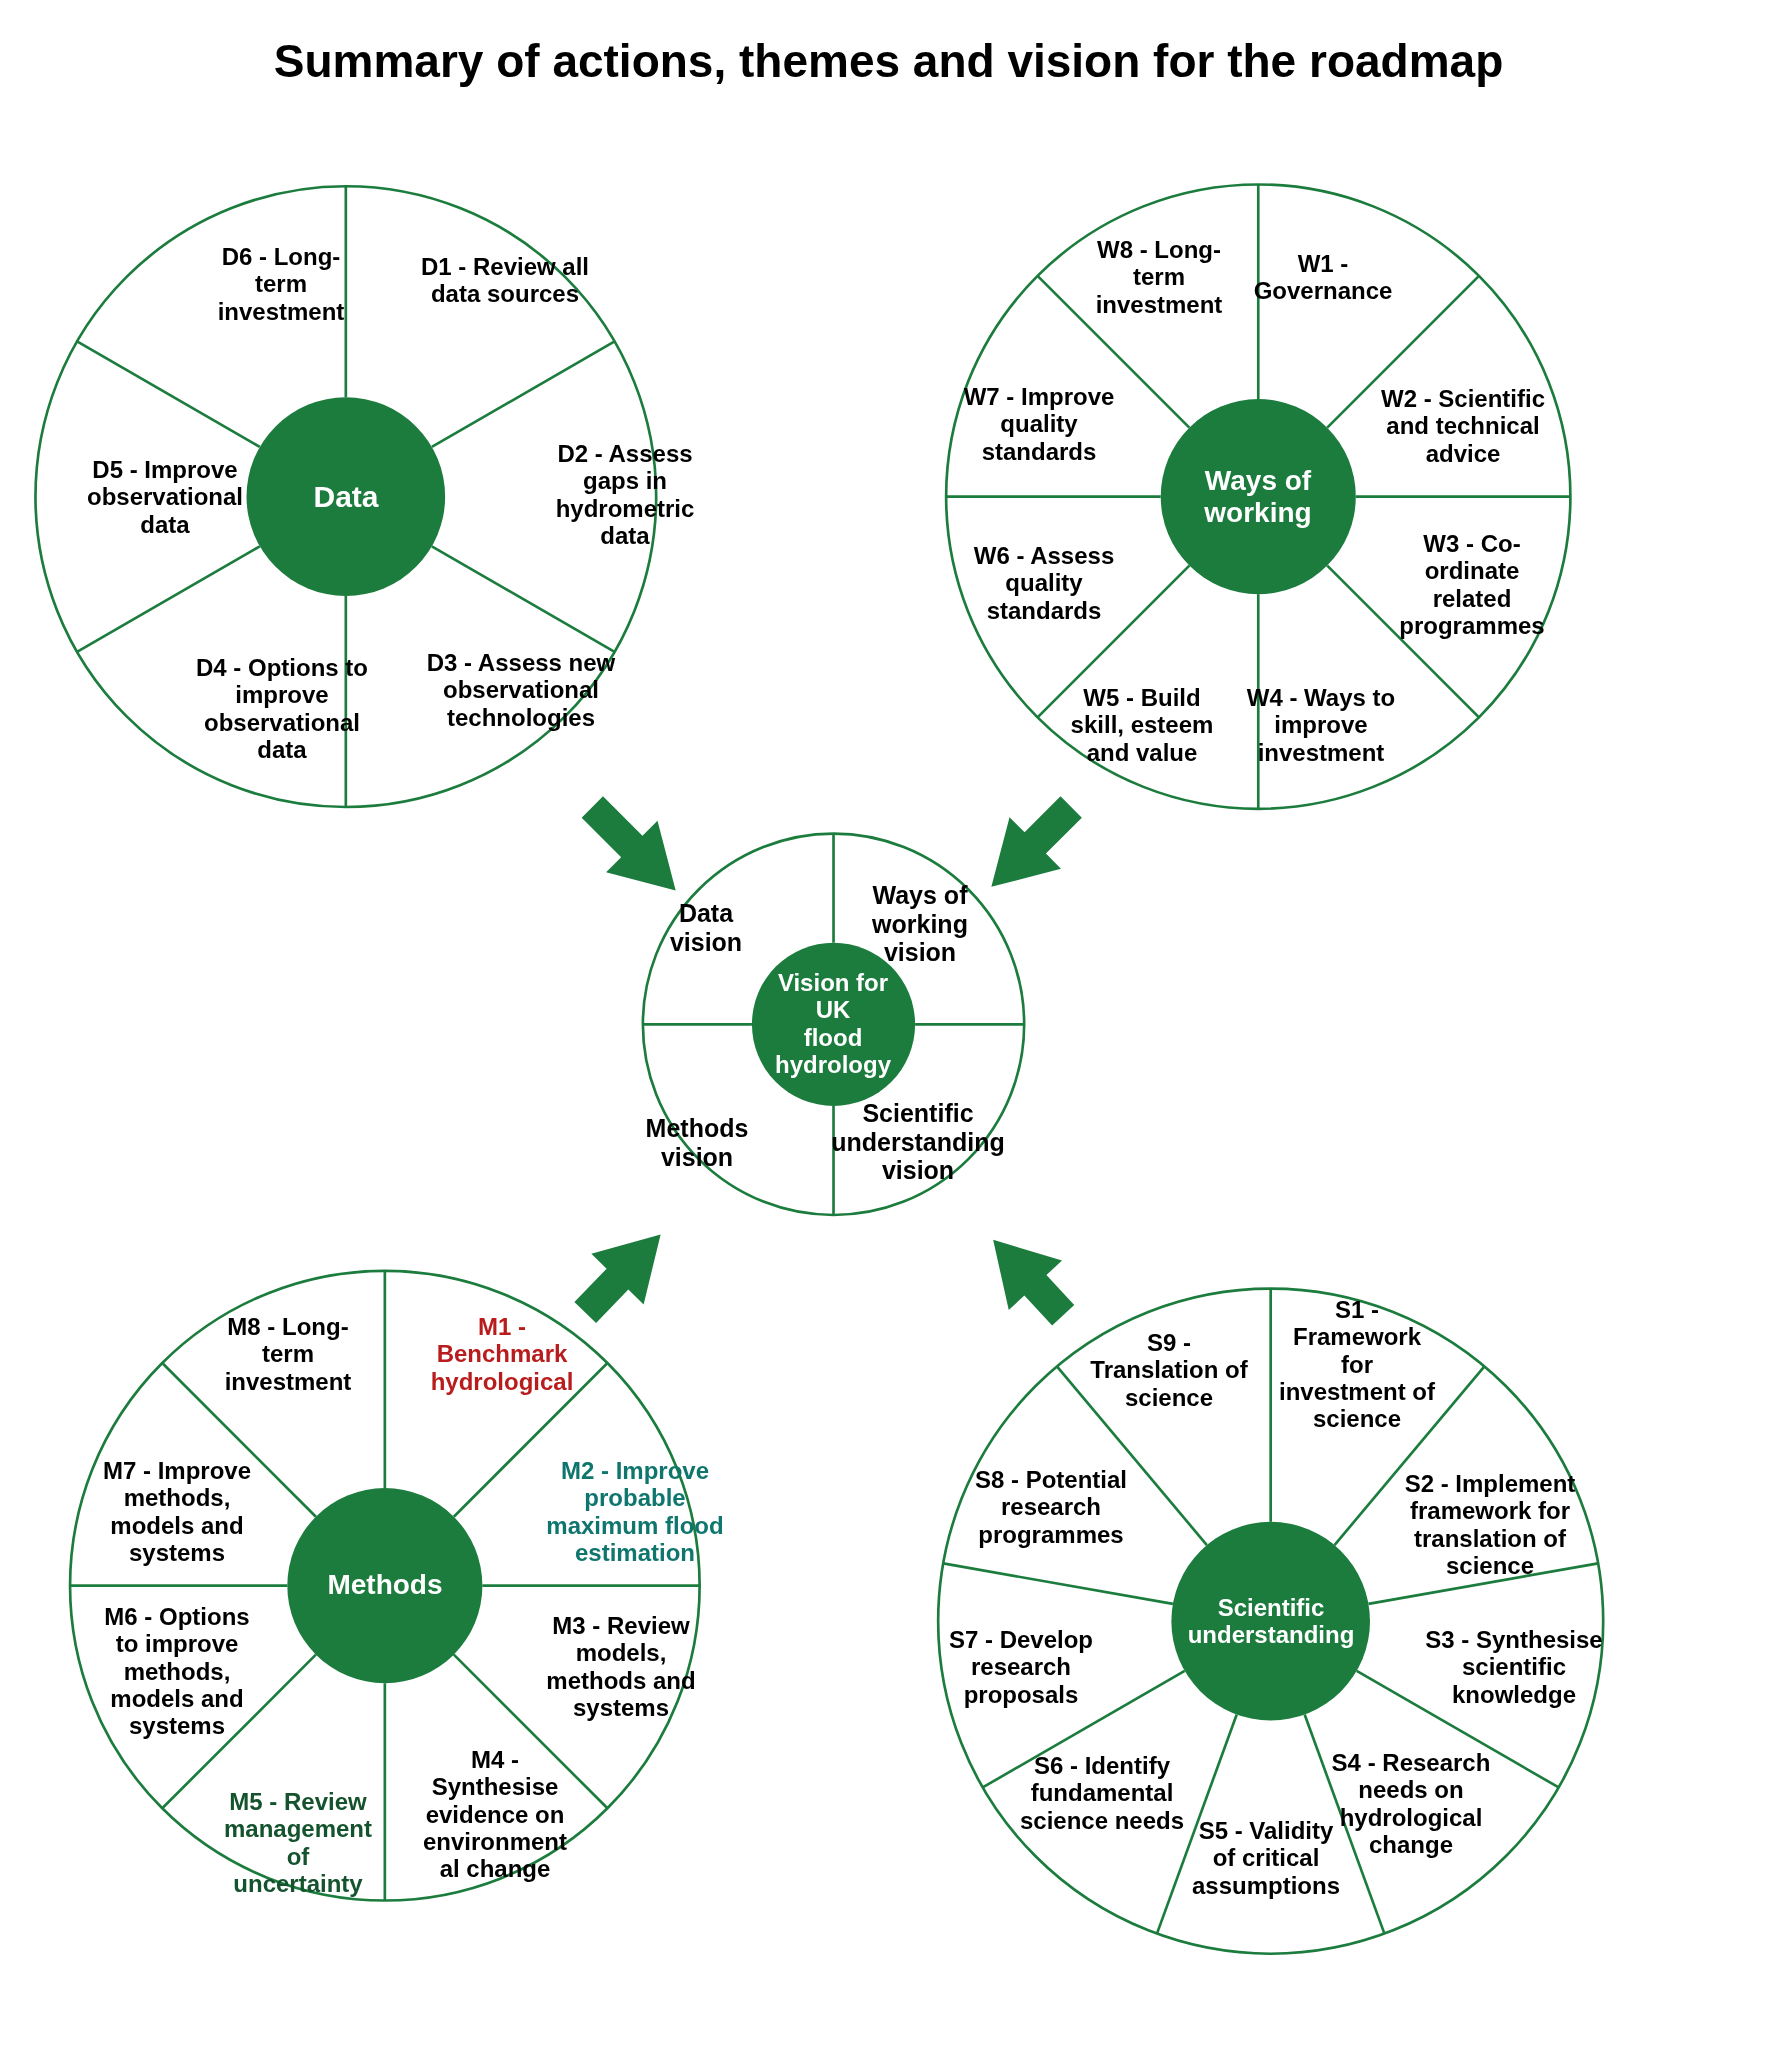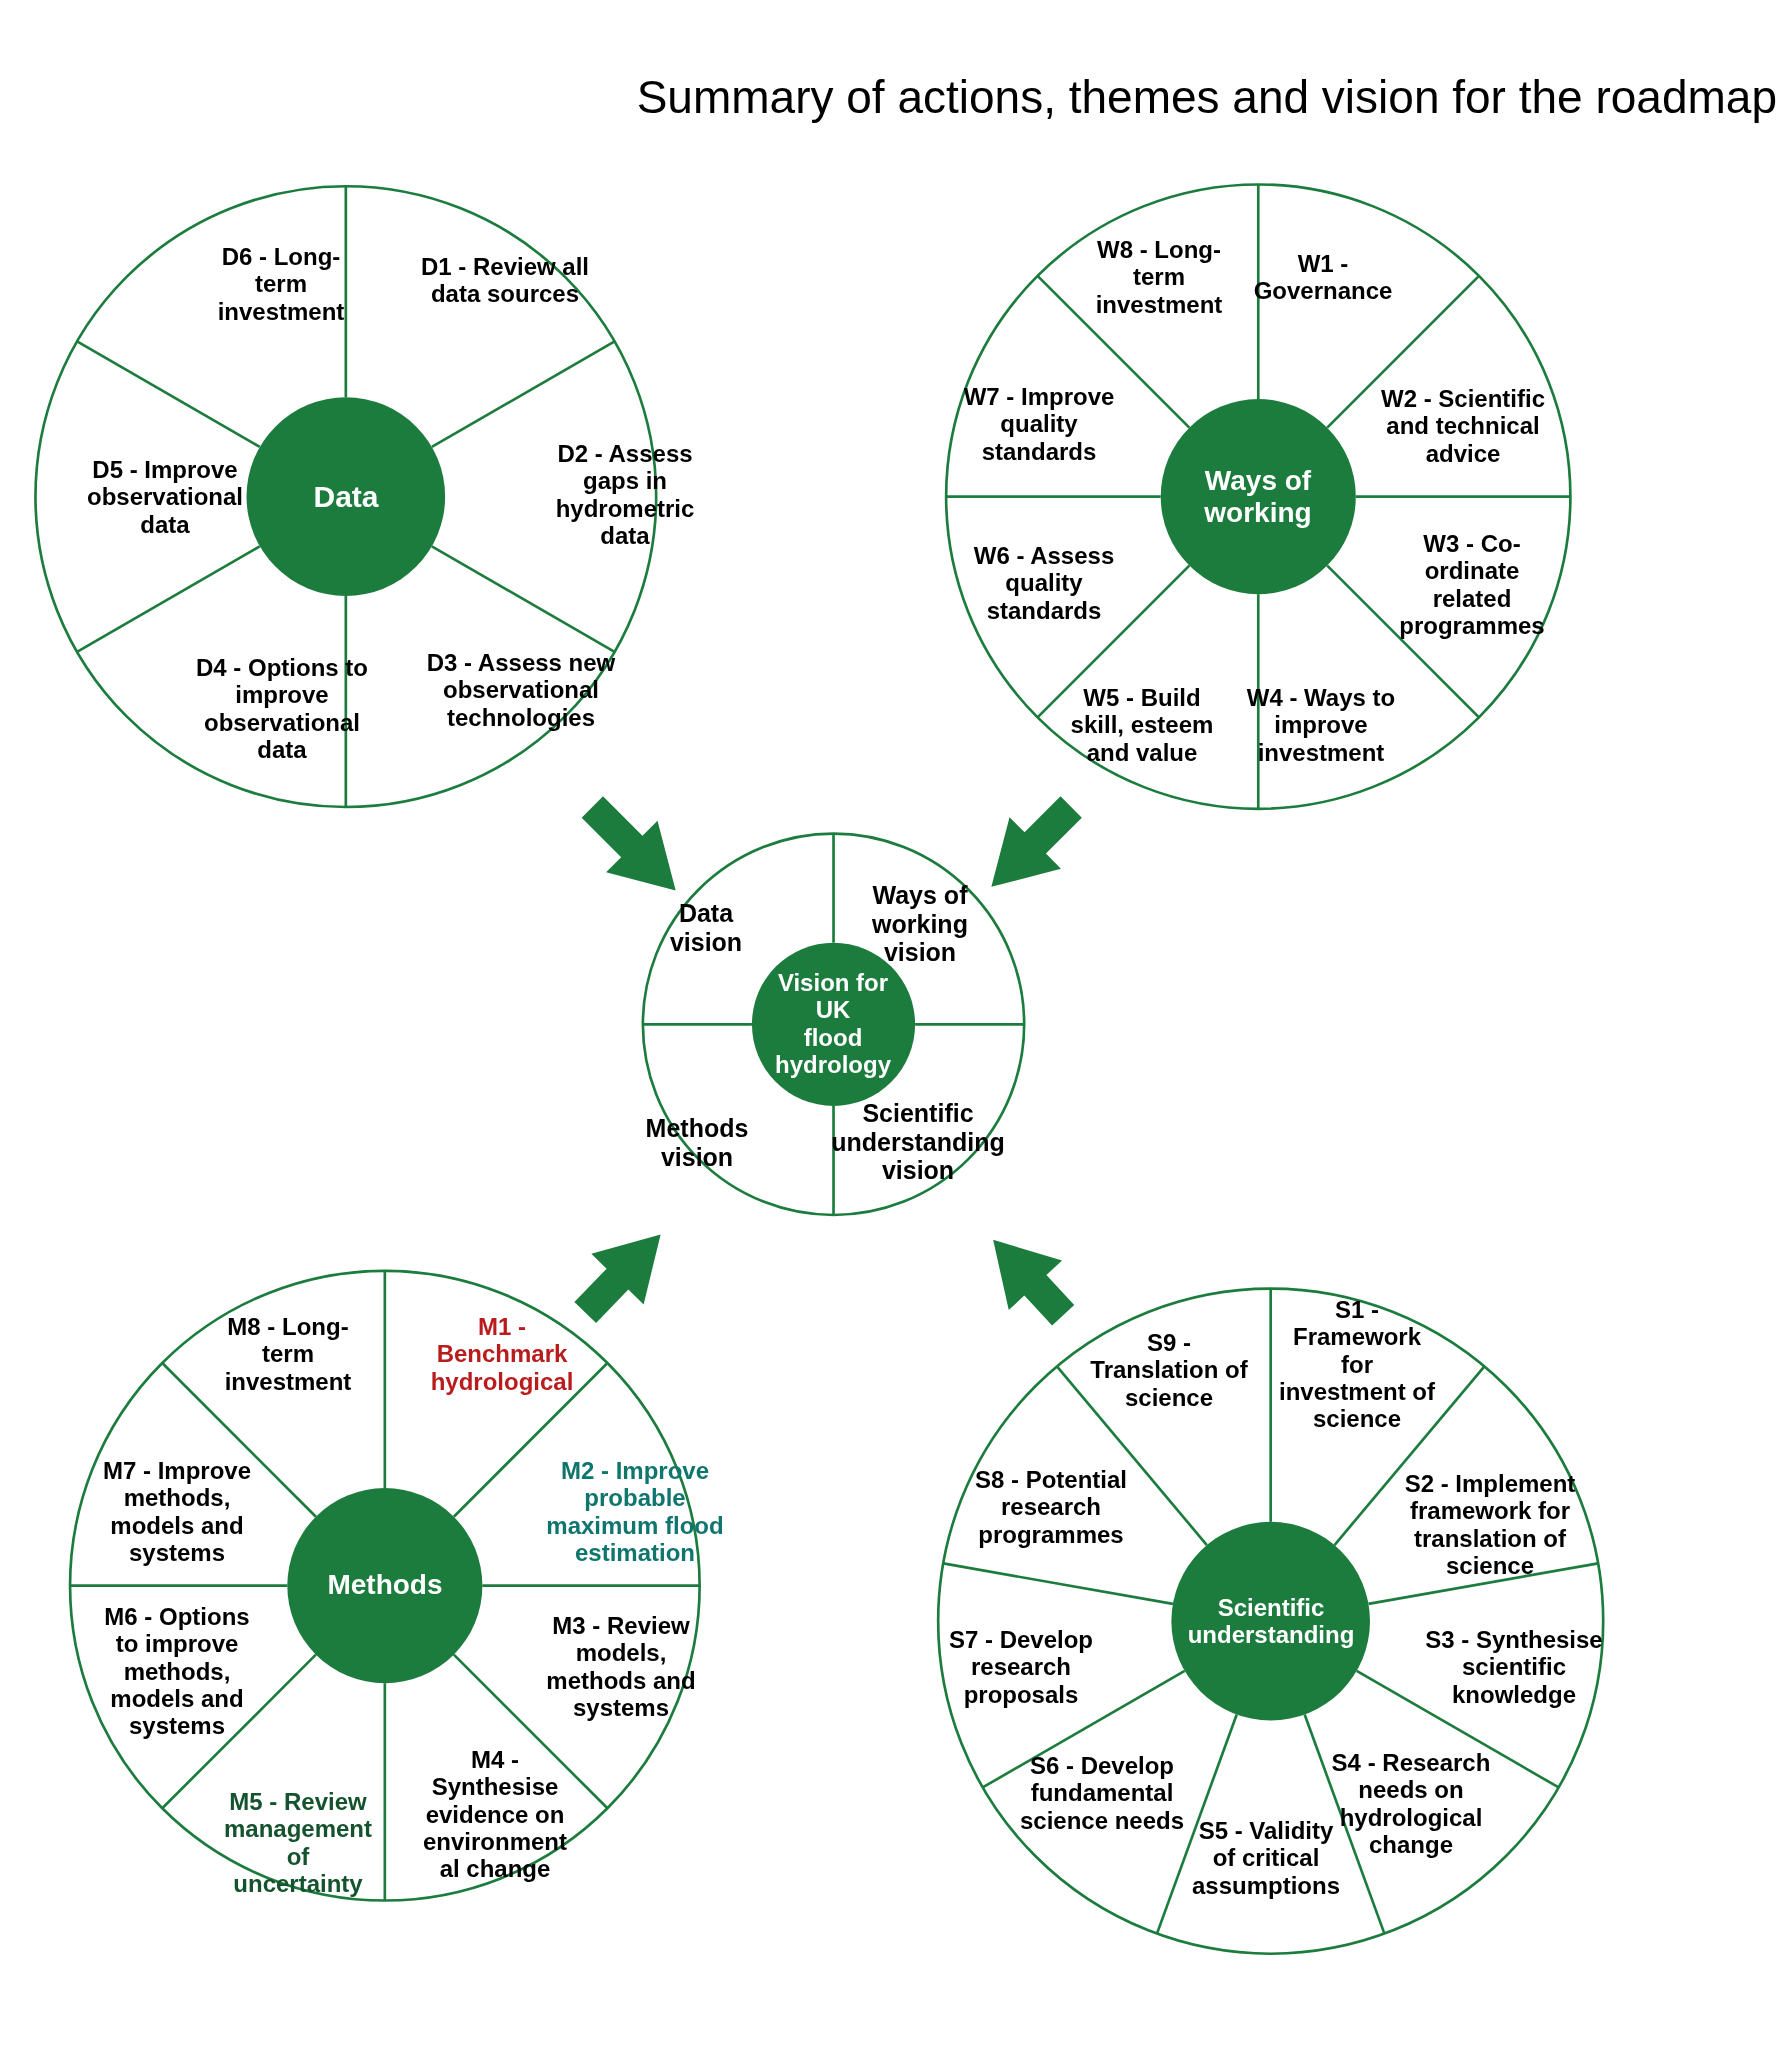--- a/index.html
+++ b/index.html
@@ -19,27 +19,26 @@
     position: absolute;
     left: 0; top: 0;
     width: 1777px;
     height: 2069px;
   }
   #diagram-title {
     position: absolute;
     left: 0;
     top: 34px;
     width: 1777px;
-    text-align: right;
+    text-align: center;
     font-size: 46px;
-    font-weight: 400;
+    font-weight: 700;
     color: #000000;
     letter-spacing: 0px;
     font-family: "Liberation Sans", sans-serif;
-    margin-top: 36px;
   }
   svg.wheel-canvas {
     position: absolute;
     left: 0;
     top: 0;
     width: 1777px;
     height: 2069px;
     overflow: visible;
   }
   .spoke-label {
@@ -242,21 +241,21 @@
       <div class="spoke-label" style="left: 1514px; top: 1667px; font-size: 24px; width: 208px; color: rgb(0, 0, 0);">S3 - Synthesise
 scientific
 knowledge</div>
       <div class="spoke-label" style="left: 1411px; top: 1804px; font-size: 24px; width: 191px; color: rgb(0, 0, 0);">S4 - Research
 needs on
 hydrological
 change</div>
       <div class="spoke-label" style="left: 1266px; top: 1858px; font-size: 24px; width: 177px; color: rgb(0, 0, 0);">S5 - Validity
 of critical
 assumptions</div>
-      <div class="spoke-label" style="left: 1102px; top: 1793px; font-size: 24px; width: 191px; color: rgb(0, 0, 0);">S6 - Develop
+      <div class="spoke-label" style="left: 1102px; top: 1793px; font-size: 24px; width: 191px; color: rgb(0, 0, 0);">S6 - Identify
 fundamental
 science needs</div>
       <div class="spoke-label" style="left: 1021px; top: 1667px; font-size: 24px; width: 177px; color: rgb(0, 0, 0);">S7 - Develop
 research
 proposals</div>
       <div class="spoke-label" style="left: 1051px; top: 1507px; font-size: 24px; width: 191px; color: rgb(0, 0, 0);">S8 - Potential
 research
 programmes</div>
       <div class="spoke-label" style="left: 1169px; top: 1370px; font-size: 24px; width: 182px; color: rgb(0, 0, 0);">S9 -
 Translation of

